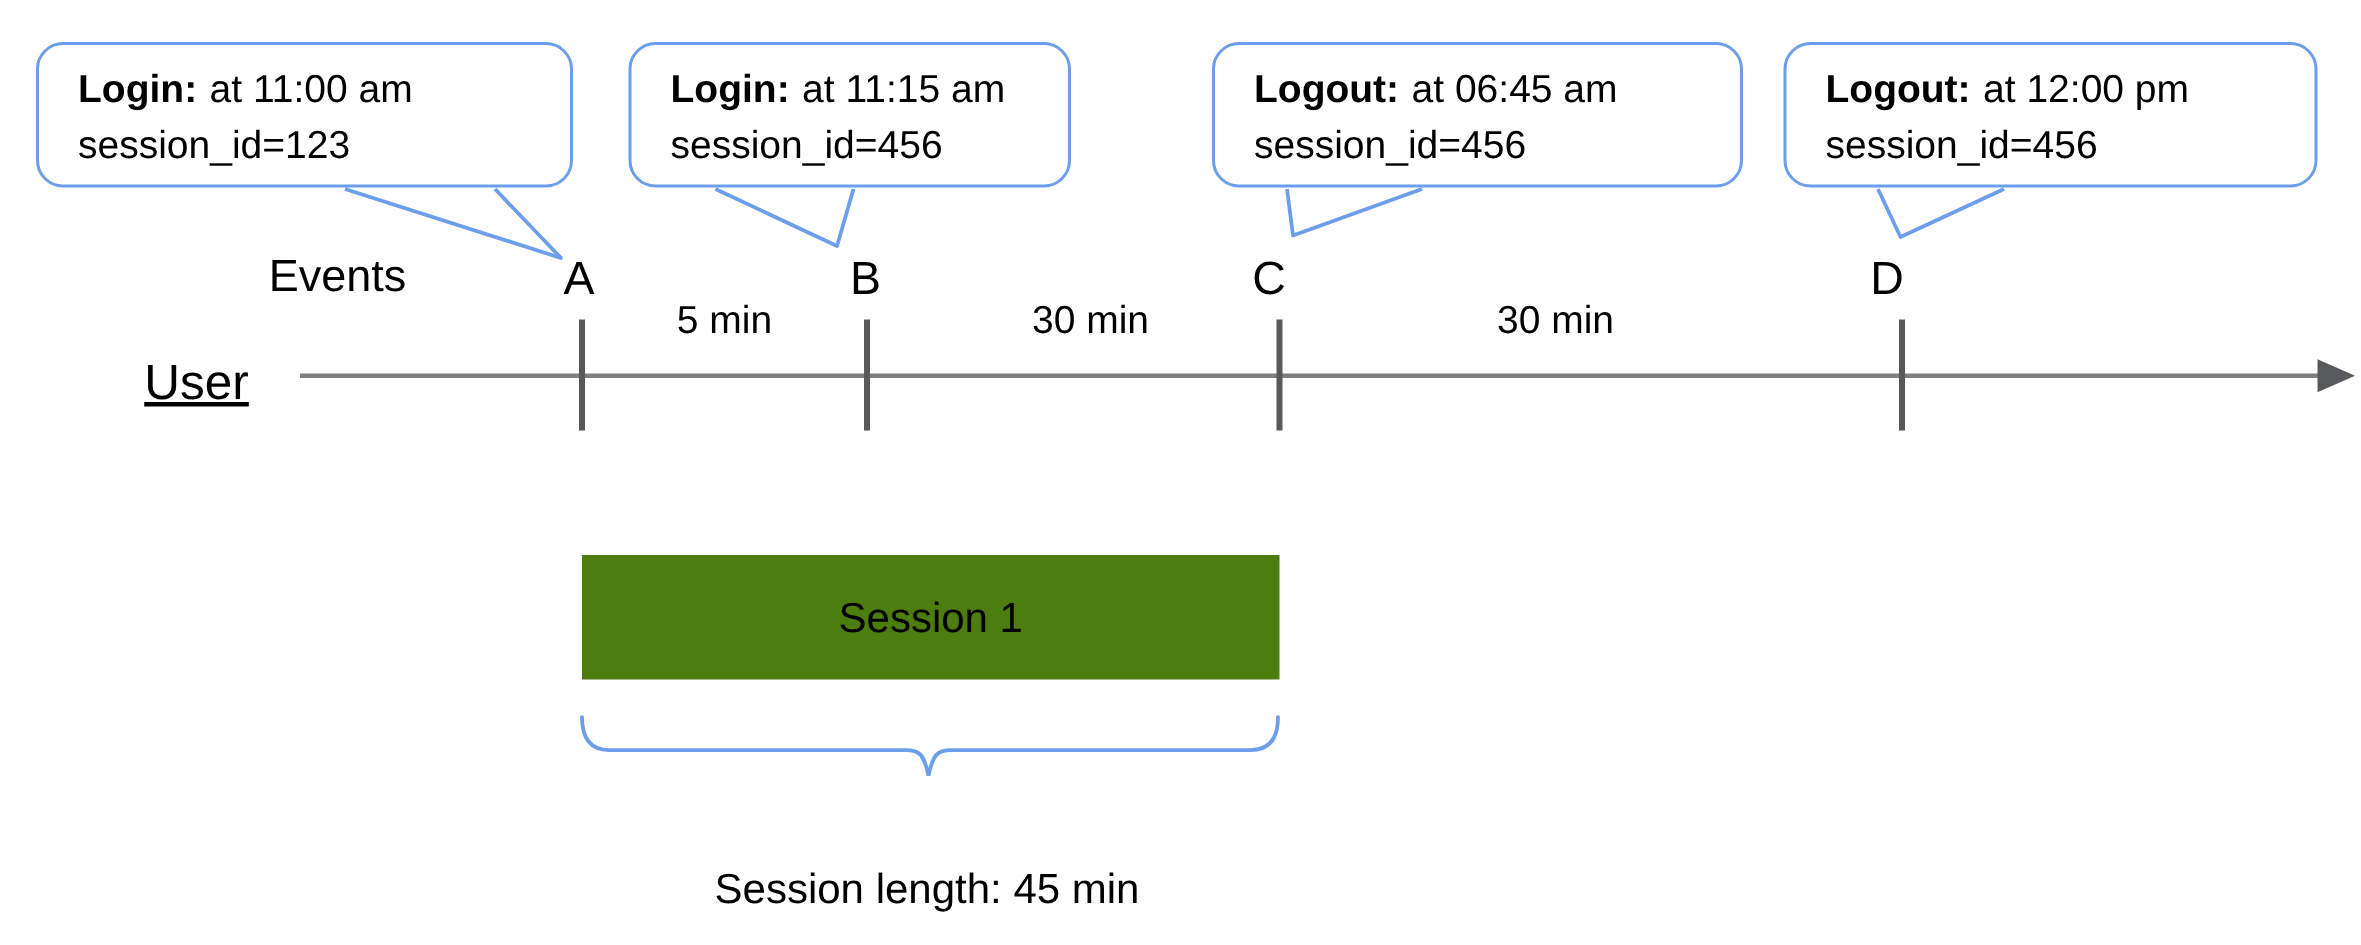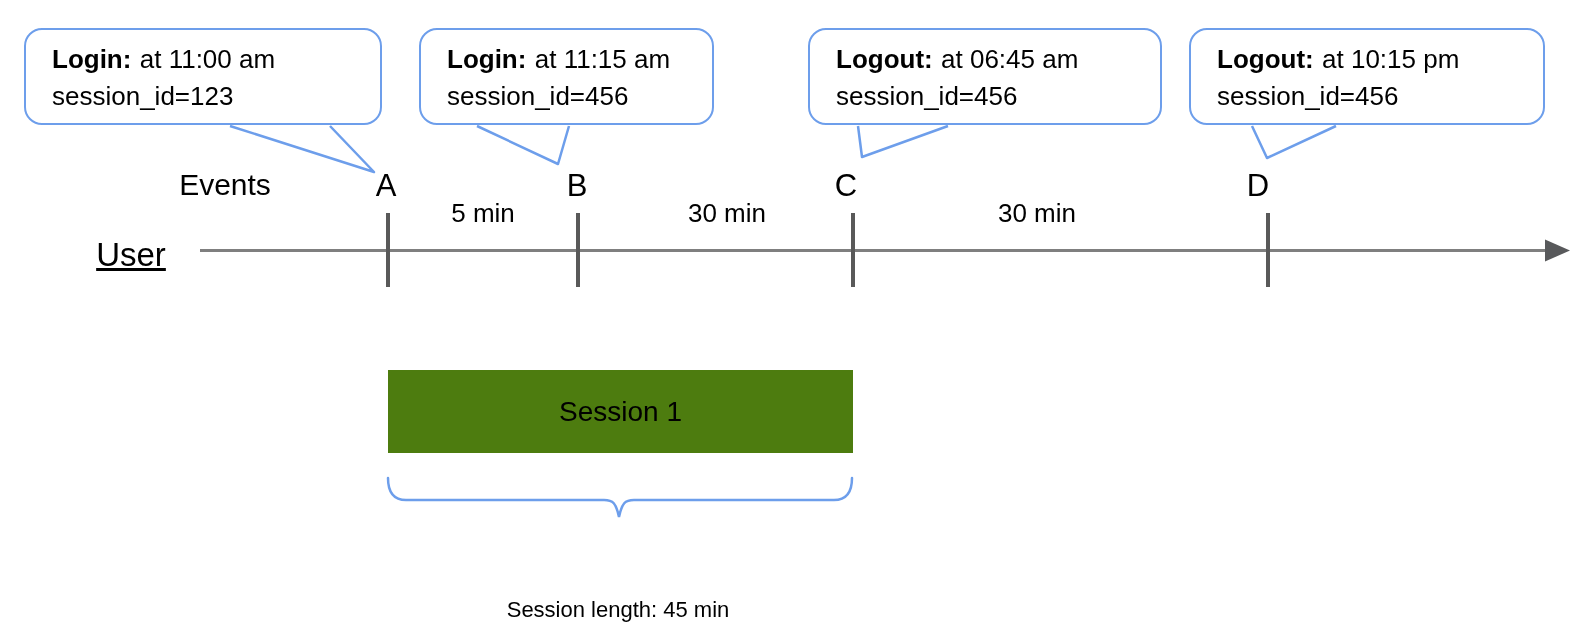--- a/index.html
+++ b/index.html
@@ -74,43 +74,42 @@
     width: 465px; height: 83px;
     background: #4d7c0f;
     display: flex;
     align-items: center;
     justify-content: center;
     font-size: 28px;
     z-index: 2;
   }
   .session-length {
     left: 618px; top: 577px;
-    font-size: 22px;
-    margin-top: 20px;
+    font-size: 28px;
   }
 </style>
 </head>
 <body>
 
 <div class="canvas">
 
   <div class="callout callout-1">
     <span class="evt-label">Login:</span><span class="evt-time">at 11:00 am</span><br>
     <span>session_id=123</span>
   </div>
   <div class="callout callout-2">
     <span class="evt-label">Login:</span><span class="evt-time">at 11:15 am</span><br>
     <span>session_id=456</span>
   </div>
   <div class="callout callout-3">
     <span class="evt-label">Logout:</span><span class="evt-time">at 06:45 am</span><br>
     <span>session_id=456</span>
   </div>
   <div class="callout callout-4">
-    <span class="evt-label">Logout:</span><span class="evt-time">at 10:15 pm</span><br>
+    <span class="evt-label">Logout:</span><span class="evt-time">at 12:00 pm</span><br>
     <span>session_id=456</span>
   </div>
 
   <div class="lbl events-label">Events</div>
   <div class="lbl user-label">User</div>
 
   <div class="lbl marker marker-a">A</div>
   <div class="lbl marker marker-b">B</div>
   <div class="lbl marker marker-c">C</div>
   <div class="lbl marker marker-d">D</div>

